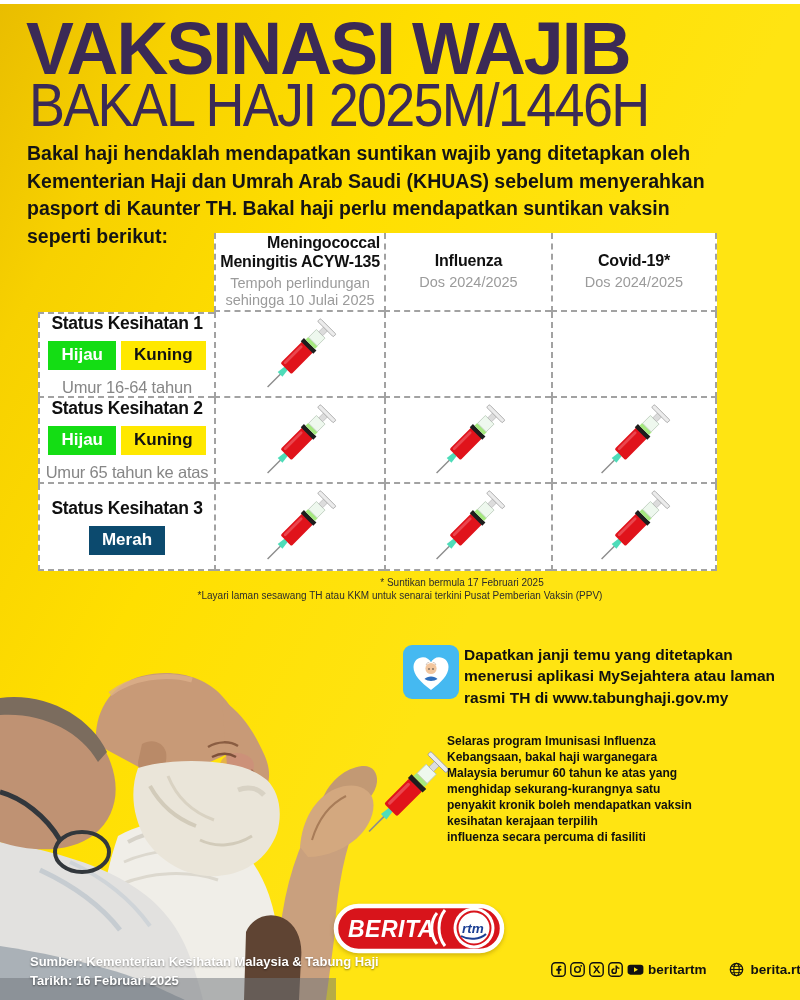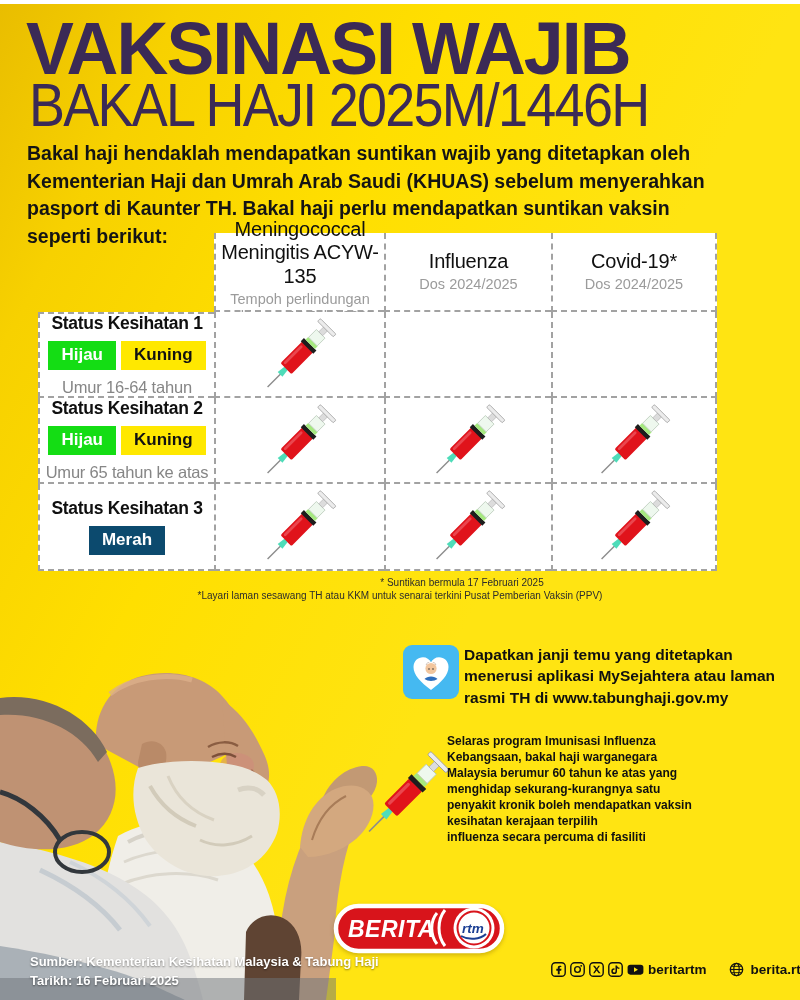--- a/index.html
+++ b/index.html
@@ -19,21 +19,21 @@
   .intro{left:27px;top:140px;width:760px;font-size:19.5px;font-weight:bold;color:#141414;line-height:1.42;}
   
   .vtable{left:38px;top:233px;width:679px;display:grid;
     grid-template-columns:176px 170px 167px 166px;
     grid-template-rows:79px 86px 86px 87px;}
   .cell{background:#ffffff;border-left:2px dashed #a2a2a2;border-bottom:2px dashed #a2a2a2;}
   .spacer{background:transparent;border:none;}
   .col-last{border-right:2px dashed #a2a2a2;}
   .row-first-label{border-top:2px dashed #a2a2a2;}
   .hcell{display:flex;flex-direction:column;align-items:center;justify-content:center;text-align:center;padding:2px 4px;}
-  .hname{font-size:20px;font-weight:normal;color:#101010;line-height:1.18;letter-spacing:-.2px;}
+  .hname{font-size:16px;font-weight:bold;color:#101010;line-height:1.18;letter-spacing:-.2px;text-align:right;}
   .hsub{font-size:14.5px;color:#9b9b9b;line-height:1.18;margin-top:3px;}
   .lcell{display:flex;flex-direction:column;align-items:center;justify-content:center;text-align:right;padding:16px 2px;}
   .ltitle{font-size:17.5px;font-weight:bold;color:#101010;letter-spacing:-.3px;}
   .badges{display:flex;gap:5px;margin-top:7px;}
   .badge{display:inline-block;padding:4px 13px;font-size:17px;font-weight:bold;line-height:1.2;}
   .age{font-size:16.5px;color:#868686;margin-top:8px;letter-spacing:-.2px;}
   .dcell{display:flex;align-items:center;justify-content:center;overflow:visible;}
   .syr-wrap{transform:rotate(-45deg);width:94px;height:27px;}
   .syr{width:94px;height:27px;display:block;}
   

